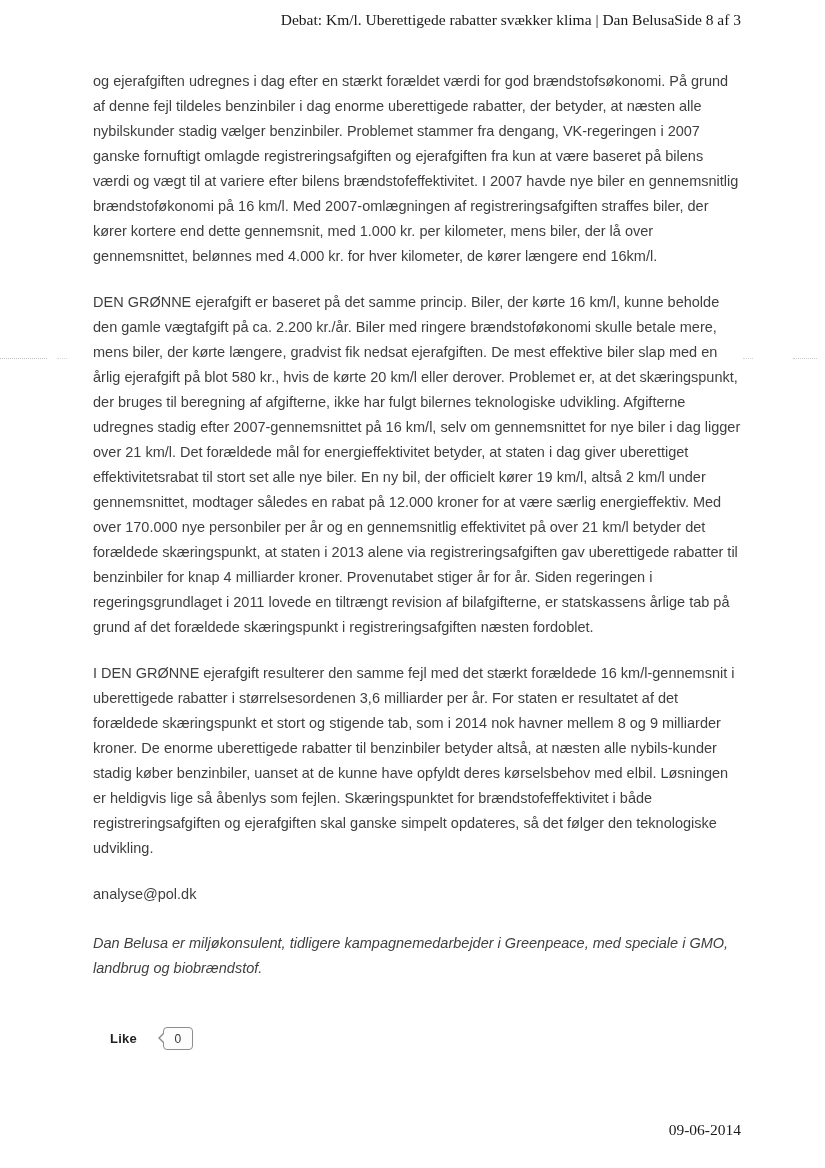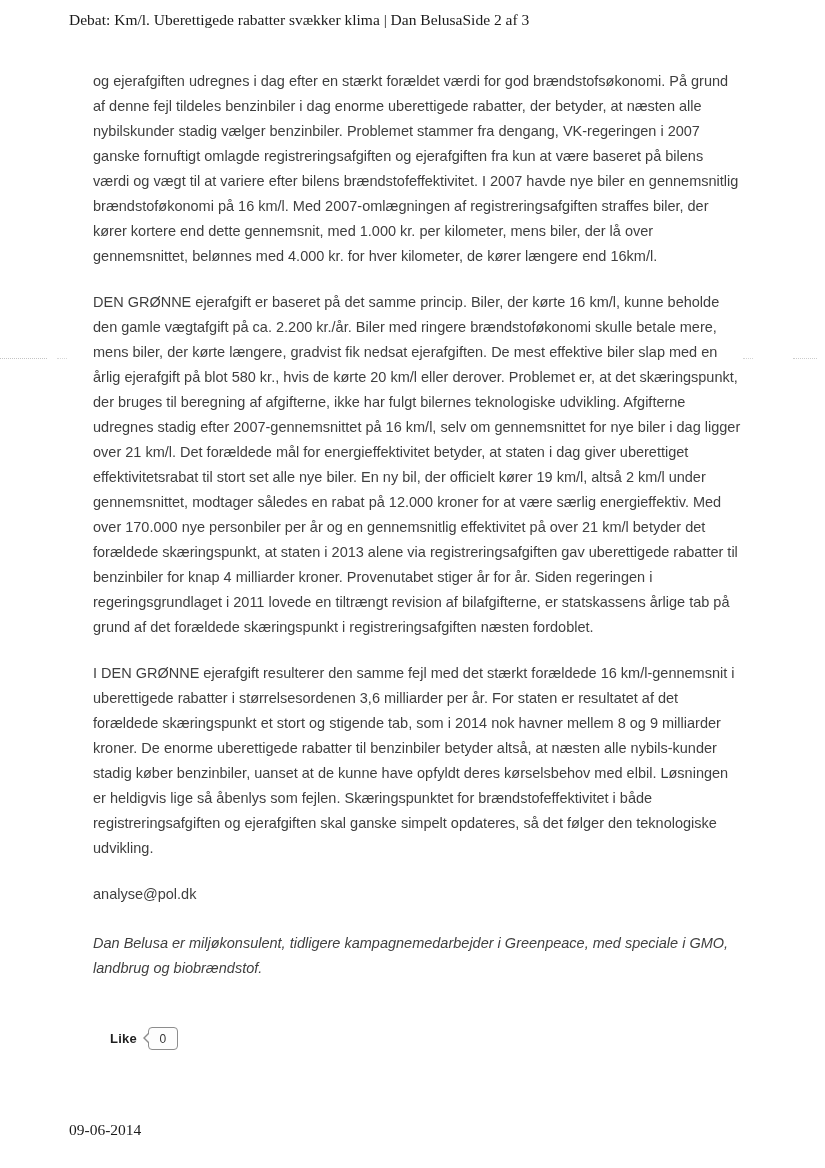--- a/index.html
+++ b/index.html
@@ -11,21 +11,21 @@
     font-family: "Liberation Sans", sans-serif;
     overflow: hidden;
   }
 
   
   .print-bar {
     position: absolute;
     left: 69px;
     right: 84px;
     display: flex;
-    justify-content: flex-start;
+    justify-content: flex-end;
     font-family: "Liberation Serif", serif;
     font-size: 15.5px;
     color: #1a1a1a;
     white-space: nowrap;
   }
   .print-header { top: 11px; }
   .print-footer { top: 1121px; }
 
   
   .article {
@@ -41,21 +41,21 @@
   .article p.email { margin: 4px 0 24px 0; }
   .article p.author { margin: 0 0 0 0; font-style: italic; }
 
   
   .like-row {
     position: absolute;
     top: 1027px;
     left: 110px;
     display: flex;
     align-items: center;
-    gap: 11px;
+    gap: 26px;
   }
   .like-label {
     font-weight: bold;
     font-size: 13px;
     color: #1f1f1f;
     letter-spacing: 0.2px;
   }
   .like-bubble {
     position: relative;
     min-width: 20px;
@@ -96,21 +96,21 @@
   .artifact-left  { top: 358px; left: 0;    width: 47px; }
   .artifact-mid   { top: 358px; left: 57px; width: 10px; border-top-color: #d8d8d8; }
   .artifact-r1    { top: 358px; right: 72px; width: 10px; border-top-color: #d4d4d4; }
   .artifact-r2    { top: 358px; right: 8px;  width: 24px; border-top-color: #cccccc; }
 </style>
 </head>
 <body>
 
 <div class="print-bar print-header">
   <span>Debat: Km/l. Uberettigede rabatter svækker klima | Dan Belusa</span>
-  <span>Side 2 af 3</span>
+  <span>Side 8 af 3</span>
 </div>
 
 <div class="artifact artifact-left"></div>
 <div class="artifact artifact-mid"></div>
 <div class="artifact artifact-r1"></div>
 <div class="artifact artifact-r2"></div>
 
 <div class="article">
   <p>og ejerafgiften udregnes i dag efter en stærkt forældet værdi for god brændstofsøkonomi. På grund af denne fejl tildeles benzinbiler i dag enorme uberettigede rabatter, der betyder, at næsten alle nybilskunder stadig vælger benzinbiler. Problemet stammer fra dengang, VK-regeringen i 2007 ganske fornuftigt omlagde registreringsafgiften og ejerafgiften fra kun at være baseret på bilens værdi og vægt til at variere efter bilens brændstofeffektivitet. I 2007 havde nye biler en gennemsnitlig brændstoføkonomi på 16 km/l. Med 2007-omlægningen af registreringsafgiften straffes biler, der kører kortere end dette gennemsnit, med 1.000 kr. per kilometer, mens biler, der lå over gennemsnittet, belønnes med 4.000 kr. for hver kilometer, de kører længere end 16km/l.</p>
   <p>DEN GRØNNE ejerafgift er baseret på det samme princip. Biler, der kørte 16 km/l, kunne beholde den gamle vægtafgift på ca. 2.200 kr./år. Biler med ringere brændstoføkonomi skulle betale mere, mens biler, der kørte længere, gradvist fik nedsat ejerafgiften. De mest effektive biler slap med en årlig ejerafgift på blot 580 kr., hvis de kørte 20 km/l eller derover. Problemet er, at det skæringspunkt, der bruges til beregning af afgifterne, ikke har fulgt bilernes teknologiske udvikling. Afgifterne udregnes stadig efter 2007-gennemsnittet på 16 km/l, selv om gennemsnittet for nye biler i dag ligger over 21 km/l. Det forældede mål for energieffektivitet betyder, at staten i dag giver uberettiget effektivitetsrabat til stort set alle nye biler. En ny bil, der officielt kører 19 km/l, altså 2 km/l under gennemsnittet, modtager således en rabat på 12.000 kroner for at være særlig energieffektiv. Med over 170.000 nye personbiler per år og en gennemsnitlig effektivitet på over 21 km/l betyder det forældede skæringspunkt, at staten i 2013 alene via registreringsafgiften gav uberettigede rabatter til benzinbiler for knap 4 milliarder kroner. Provenutabet stiger år for år. Siden regeringen i regeringsgrundlaget i 2011 lovede en tiltrængt revision af bilafgifterne, er statskassens årlige tab på grund af det forældede skæringspunkt i registreringsafgiften næsten fordoblet.</p>

